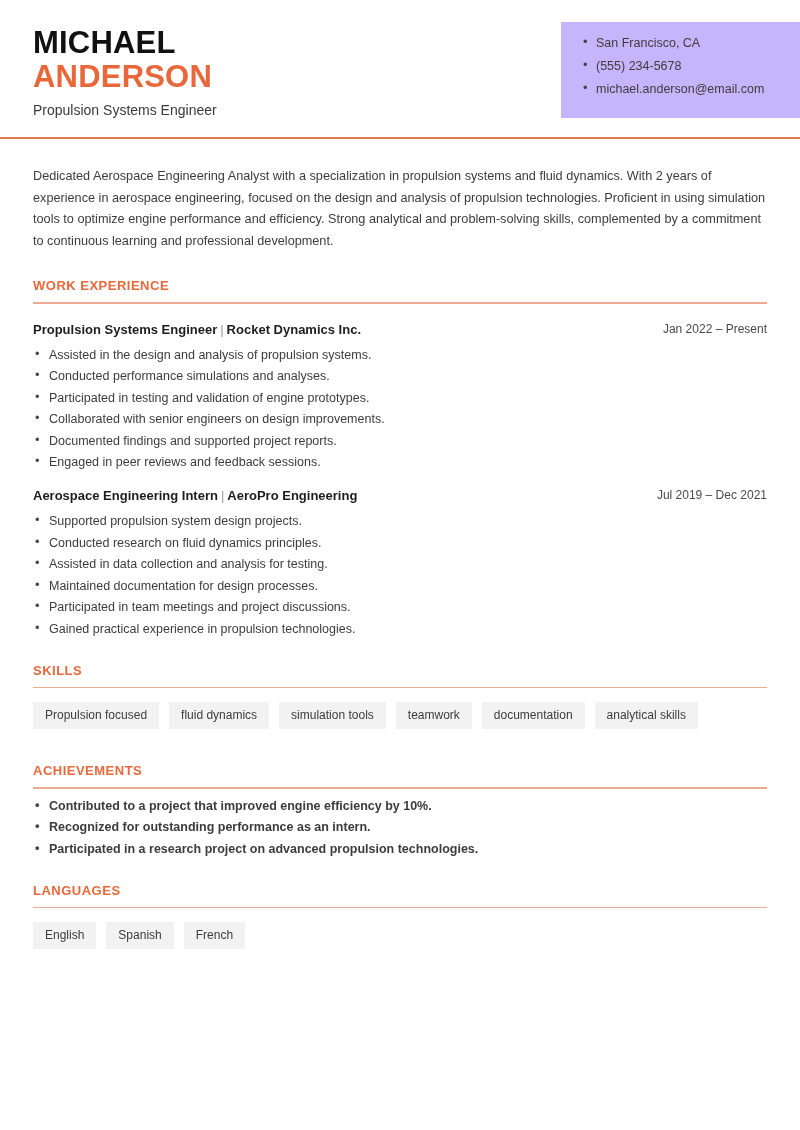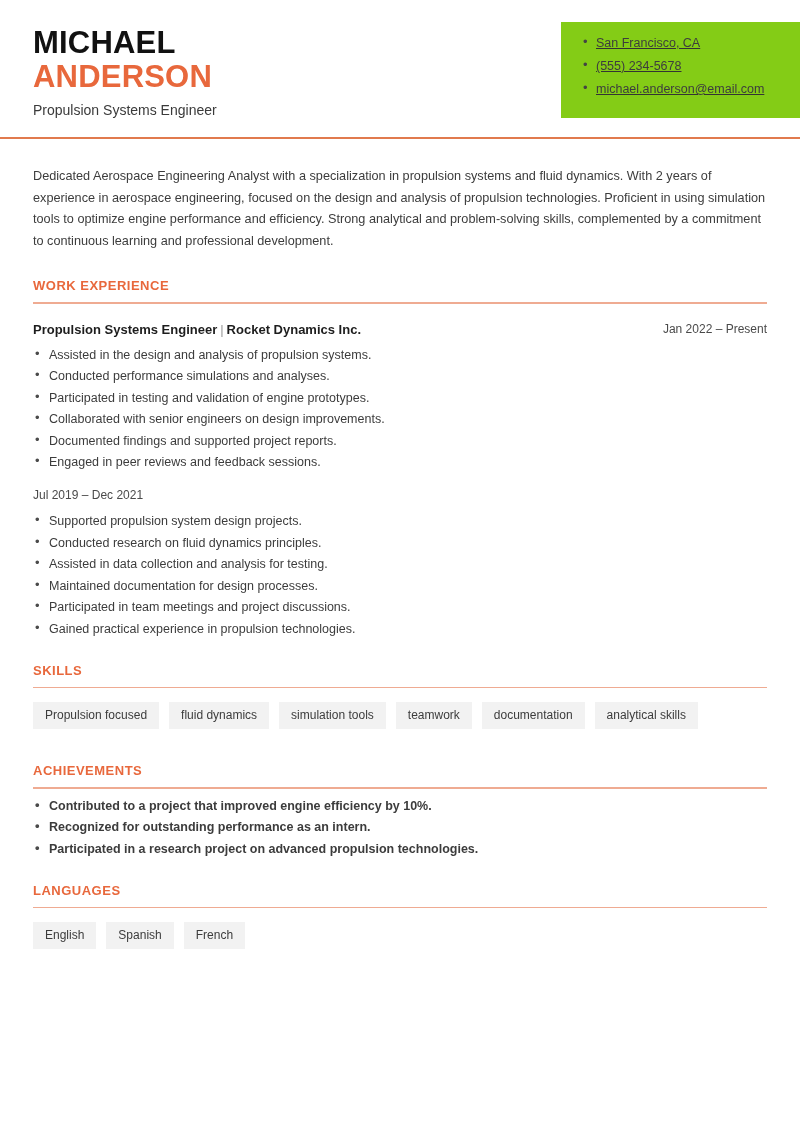--- a/index.html
+++ b/index.html
@@ -29,24 +29,23 @@
     position: relative;
     height: 140px;
     box-sizing: border-box;
   }
   .contact-panel {
     position: absolute;
     left: 561px;
     top: 22px;
     width: 239px;
     height: 96px;
-    background: #84cc16;
+    background: #c4b5fd;
     box-sizing: border-box;
     padding: 14px 0 0 22px;
-    text-decoration: underline;
   }
   .contact-item {
     position: relative;
     font-size: 12.5px;
     color: #3d3d3d;
     line-height: 14px;
     margin-bottom: 9px;
     padding-left: 13px;
     white-space: nowrap;
   }
@@ -252,20 +251,23 @@
           <li>Conducted performance simulations and analyses.</li>
           <li>Participated in testing and validation of engine prototypes.</li>
           <li>Collaborated with senior engineers on design improvements.</li>
           <li>Documented findings and supported project reports.</li>
           <li>Engaged in peer reviews and feedback sessions.</li>
         </ul>
       </div>
 
       <div class="entry">
         <div class="entry-head">
+          <div class="entry-title">
+            <span>Aerospace Engineering Intern</span><span class="entry-sep">|</span><span>AeroPro Engineering</span>
+          </div>
           <div class="entry-date">Jul 2019 – Dec 2021</div>
         </div>
         <ul class="bullets">
           <li>Supported propulsion system design projects.</li>
           <li>Conducted research on fluid dynamics principles.</li>
           <li>Assisted in data collection and analysis for testing.</li>
           <li>Maintained documentation for design processes.</li>
           <li>Participated in team meetings and project discussions.</li>
           <li>Gained practical experience in propulsion technologies.</li>
         </ul>

